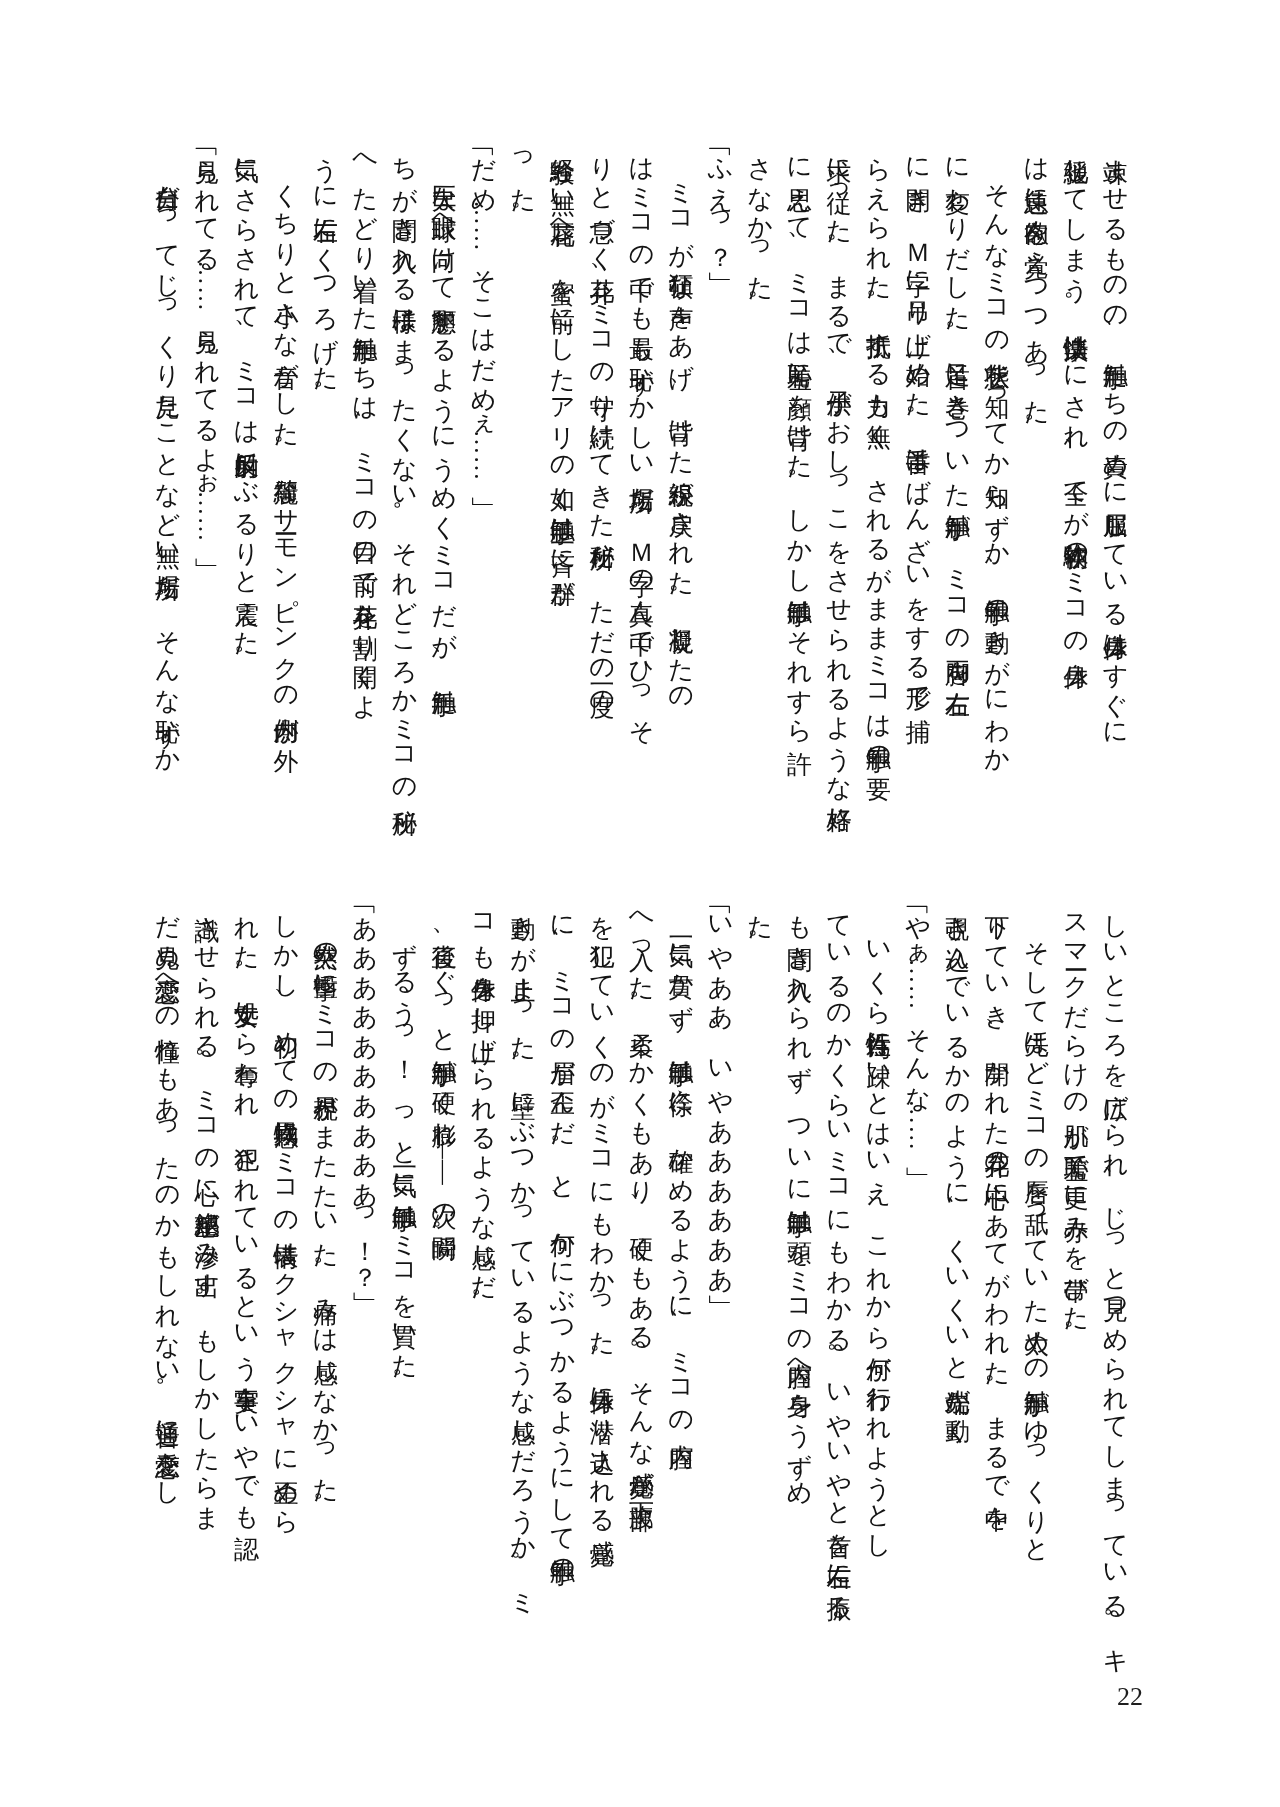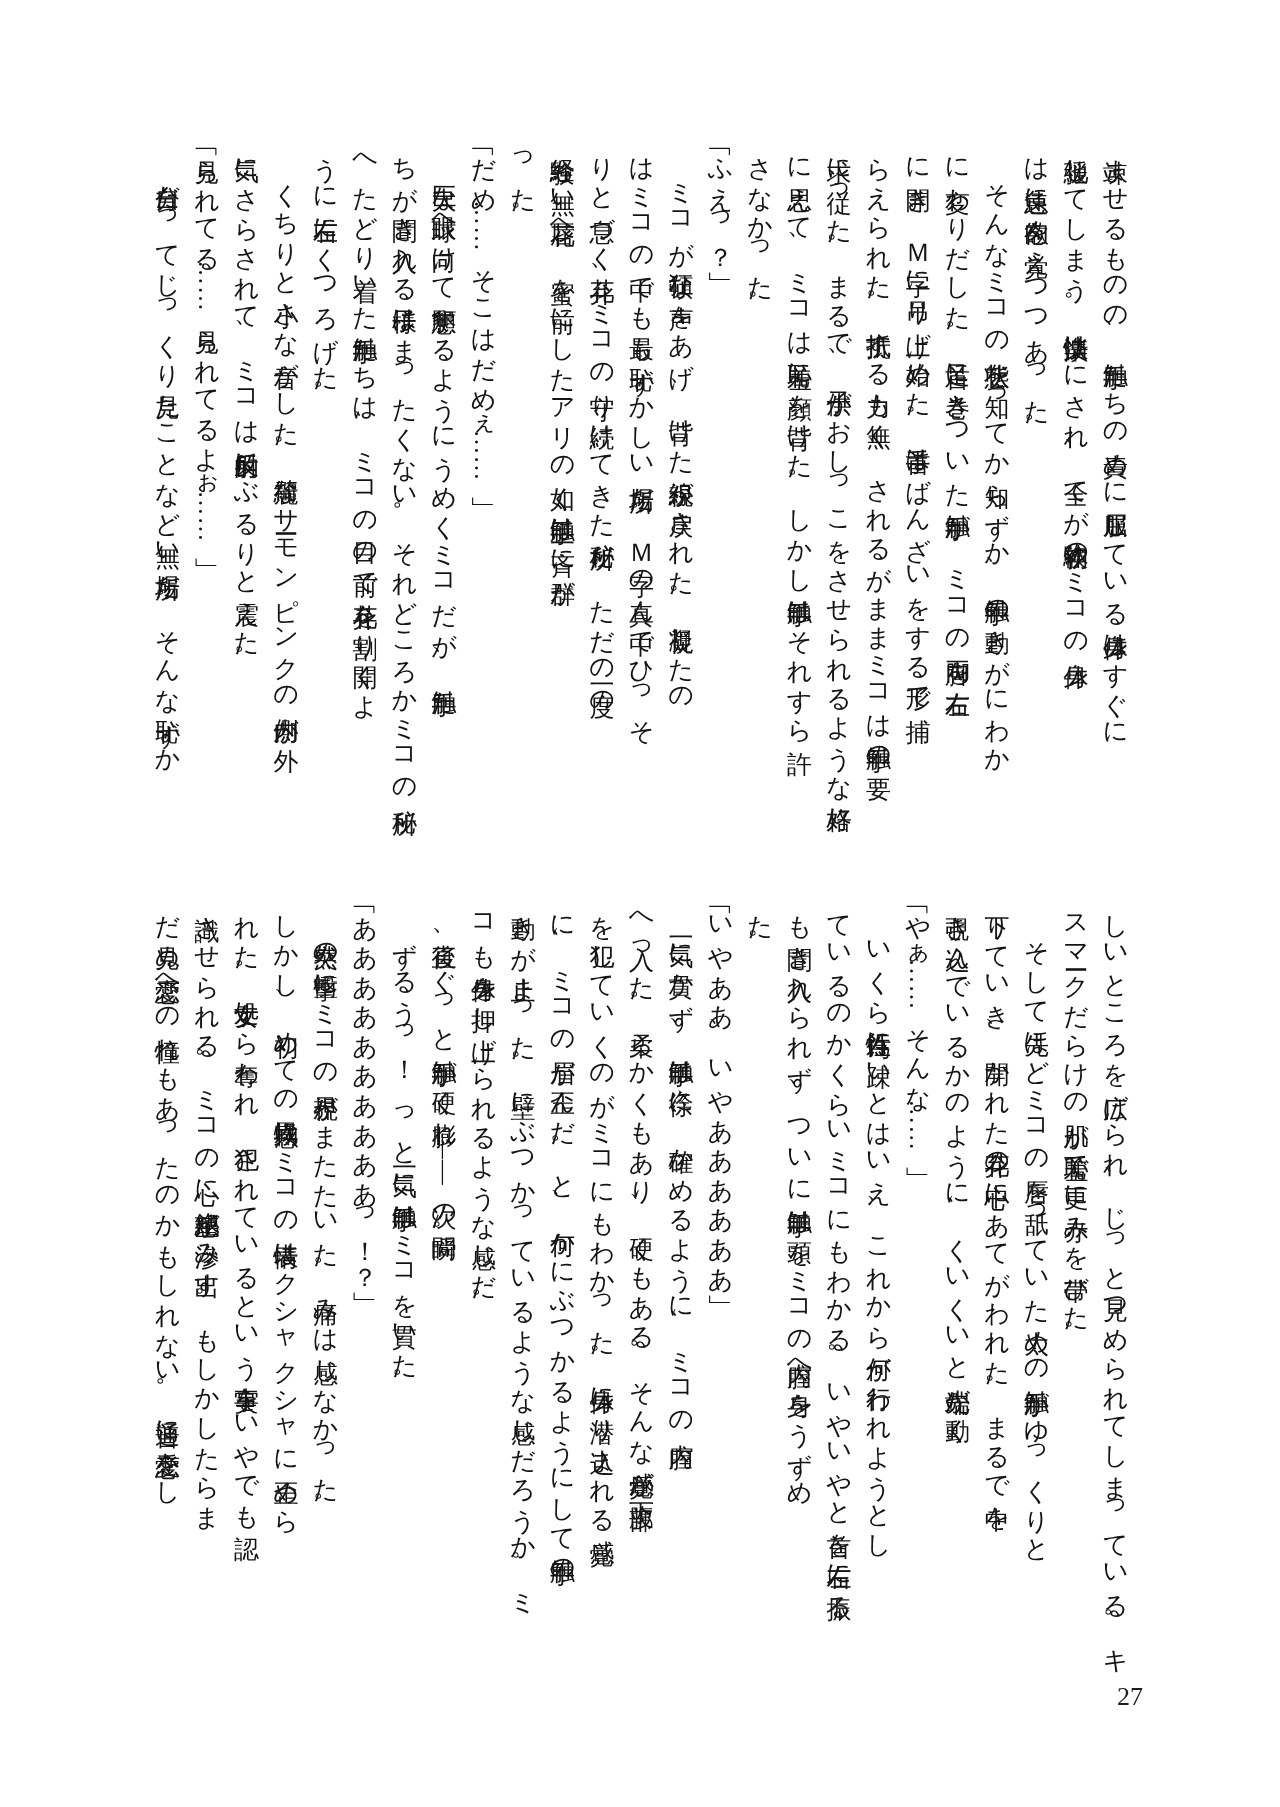--- a/index.html
+++ b/index.html
@@ -101,15 +101,15 @@
       <p class="vline">　直後、ぐっと触手が硬く膨れ――次の瞬間。</p>
       <p class="vline">　ずるうっ！　っと一気に触手はミコを貫いた。</p>
       <p class="vline">「ああああああああああっ！？」</p>
       <p class="vline">　突然の衝撃にミコの視界がまたたいた。痛みは感じなかった。</p>
       <p class="vline">しかし、初めての異物感にミコの表情はクシャクシャに歪めら</p>
       <p class="vline">れた。処女すら奪われ、犯されているという事実をいやでも認</p>
       <p class="vline">識させられる。ミコの心に絶望感が滲み出す。もしかしたらま</p>
       <p class="vline">だ見ぬ恋愛への憧れもあったのかもしれない。普通に恋愛をし</p>
     </div>
 
-  <div class="pagenum">27</div>
+  <div class="pagenum">22</div>
 
 </div>
 
 </body></html>

